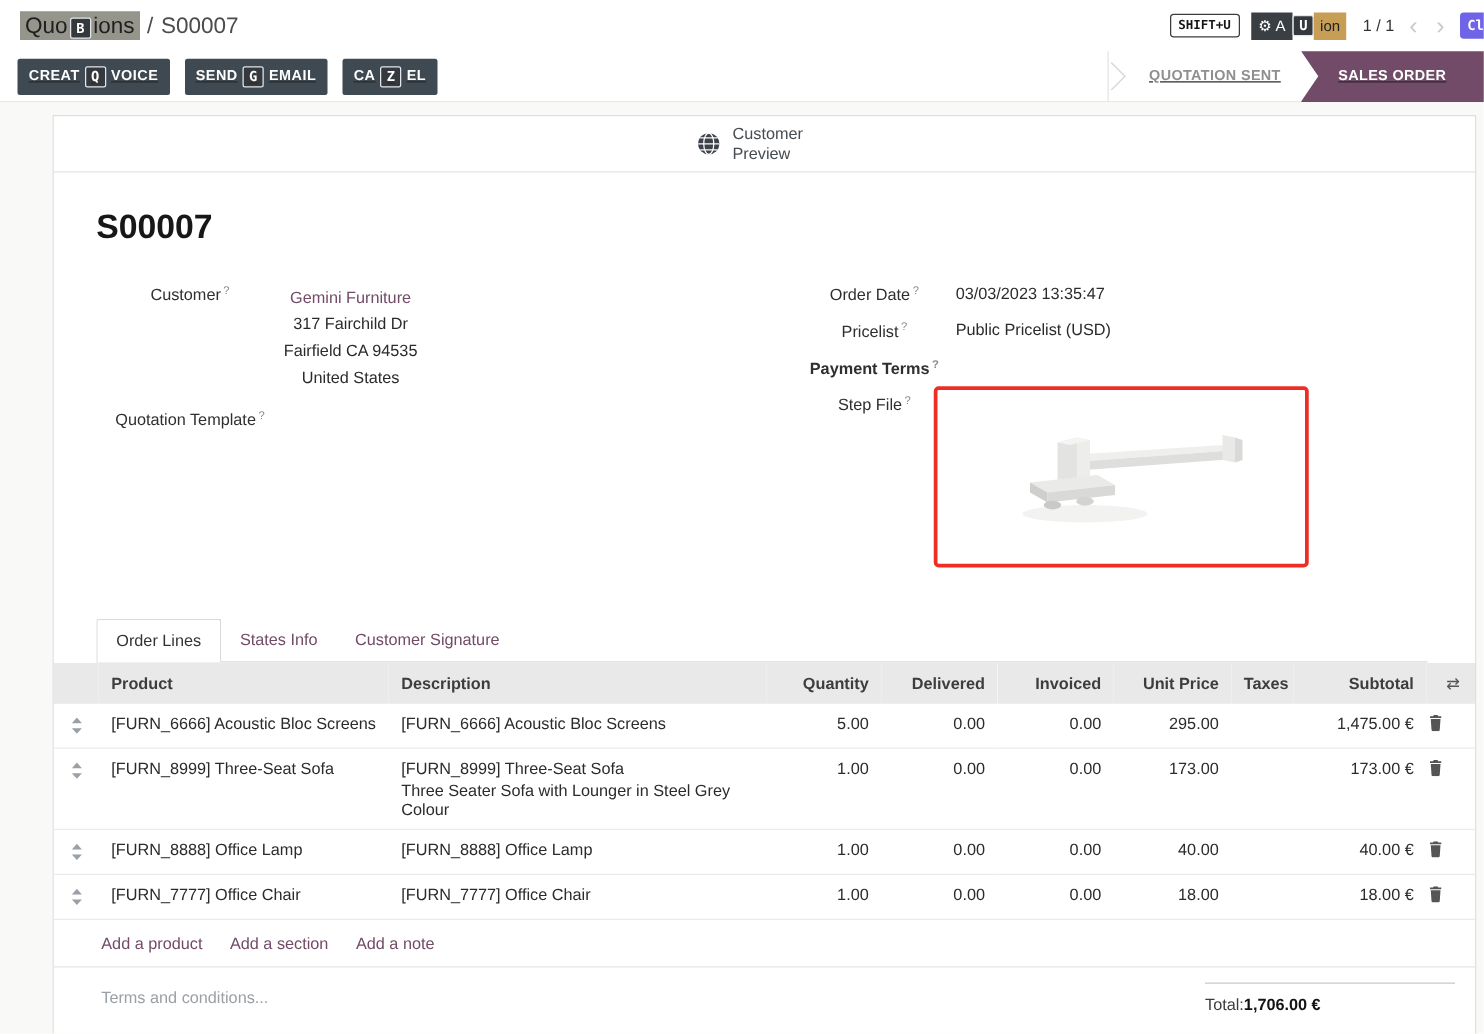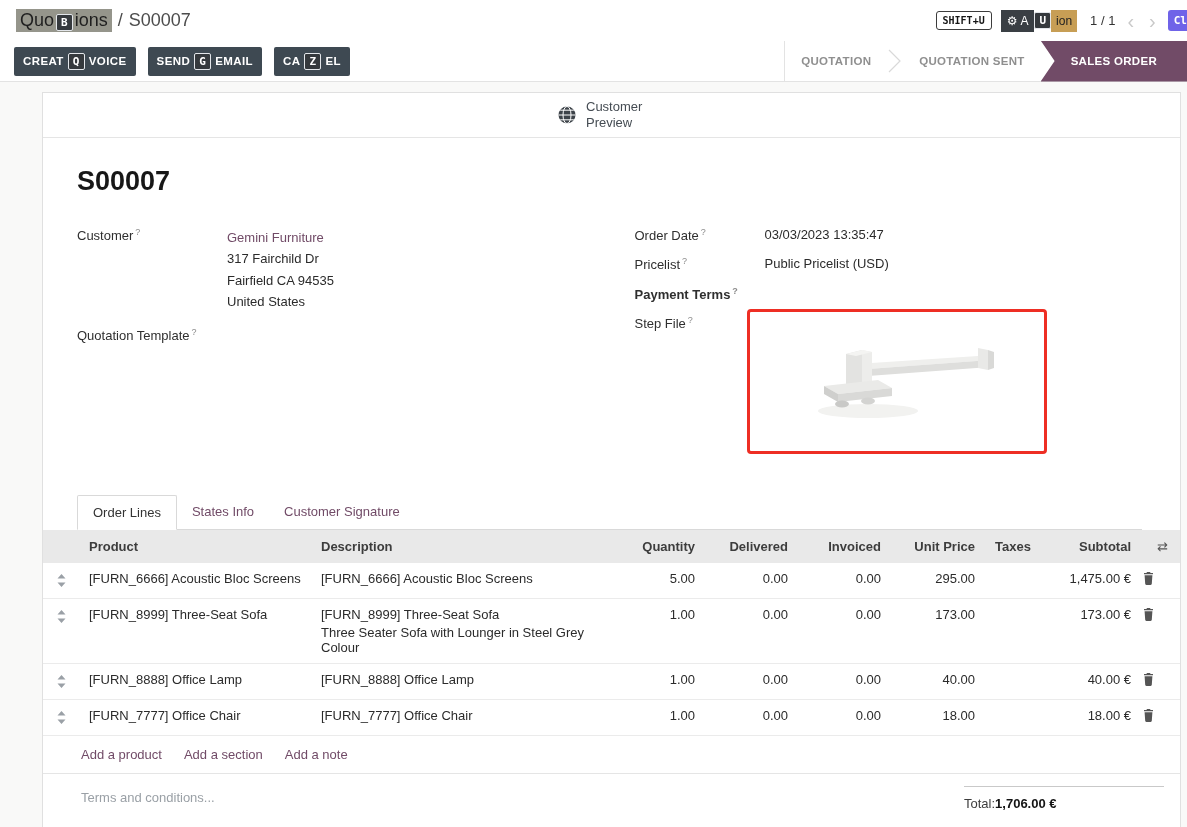--- a/index.html
+++ b/index.html
@@ -22,40 +22,40 @@
          font-family:"DejaVu Sans Mono", monospace; font-size:10px; font-weight:bold; padding:3px 6px; }
   .action-cluster { display:flex; align-items:center; cursor:pointer; }
   .action-left { background:#3A3F44; color:#fff; display:inline-flex; align-items:center; gap:3px; padding:4px 6px; font-size:12px; }
   .tan { background:#C79E55; color:#222; padding:4px 5px; font-size:12px; }
   .pager { margin-left:4px; color:#333; }
   .chev { color:#c9c9c9; font-size:20px; line-height:1; padding:0 3px; cursor:default; }
   .corner-hint { background:#6F63E8; color:#fff; font-family:"DejaVu Sans Mono", monospace;
                  font-size:11px; font-weight:bold; padding:4px 8px 4px 6px; border-radius:3px; margin-right:-18px; }
 
   
-  .actionbar { height:41px; display:flex; justify-content:space-between; border-bottom:1px solid #e3e3e3; background:#fff; padding-left:14px; }
+  .actionbar { height:41px; display:flex; justify-content:space-between; border-bottom:1px solid #e3e3e3; background:#fff; padding-left:14px;text-decoration:underline; }
   .action-buttons { display:flex; align-items:center; gap:12px; }
   .btn-dark { background:#3E4952; color:#fff; font-size:11.5px; font-weight:bold; letter-spacing:.4px;
               padding:6px 9px; border-radius:2px; display:inline-flex; align-items:center; gap:4px; cursor:pointer; }
   .statusbar { display:flex; align-items:center; border-left:1px solid #e3e3e3; }
   .step { padding:0 16px; font-size:11.5px; font-weight:600; letter-spacing:.3px; color:#8f8f8f; line-height:41px; cursor:pointer; white-space:nowrap; }
   .step.active { background:#714B67; color:#fff; clip-path:polygon(0 0,100% 0,100% 100%,0 100%,14px 50%);
                  padding:0 70px 0 30px; margin-right:-40px; }
 
   
   .content { background:#f9f9f8; height:745px; padding:10px 6px 0 42px; overflow:hidden; }
   .sheet { background:#fff; border:1px solid #e0e0e0; height:760px; }
   .sheet-head { height:45px; border-bottom:1px solid #e5e5e5; display:flex; justify-content:center; align-items:center; padding-right:16px; }
   .preview-btn { display:flex; align-items:center; gap:9px; color:#454c53; cursor:pointer; }
   .preview-btn .lbl { width:64px; line-height:1.2; }
   .sheet-body { padding:20px 38px 0 34px; }
   .sheet-title { font-size:27px; font-weight:600; color:#171717; margin:8px 0 30px; }
 
   .field-grid { display:grid; grid-template-columns:1fr 1fr; column-gap:50px; align-items:start; }
-  .fld { display:flex; margin-bottom:13px; }
+  .fld { display:flex; margin-bottom:13px;text-align:center; }
   .fld .lab { width:150px; flex:none; color:#2f2f2f; }
   .col-right .lab { width:130px; }
   .lab sup { font-size:9px; color:#8a8a8a; margin-left:2px; }
   .bold { font-weight:bold; }
   .link { color:#714B67; cursor:pointer; }
   .addr { line-height:1.65; color:#2b2b2b; }
   .fld-qt { margin-top:14px; }
   .stepfile-box { width:300px; height:145px; border:3px solid #EE2E24; border-radius:4px; background:#fff;
                   display:flex; align-items:center; justify-content:center; margin-left:-18px; margin-top:-6px; }
 
@@ -125,21 +125,20 @@
         <span class="hint">G</span>
         <span>EMAIL</span>
     </span>
     <span class="btn-dark">
       <span>CA</span>
         <span class="hint">Z</span>
         <span>EL</span>
     </span>
   </div>
   <div class="statusbar">
-    <span class="step">QUOTATION</span>
     <svg width="16" height="40" viewBox="0 0 16 40">
         <path d="M2 9 L13 20 L2 31" fill="none" stroke="#d9d9d9" stroke-width="1.2"></path>
       </svg>
     <span class="step">QUOTATION SENT</span>
     <span class="step active">SALES ORDER</span>
   </div>
 </div>
 
 <div class="content">
   <div class="sheet">

